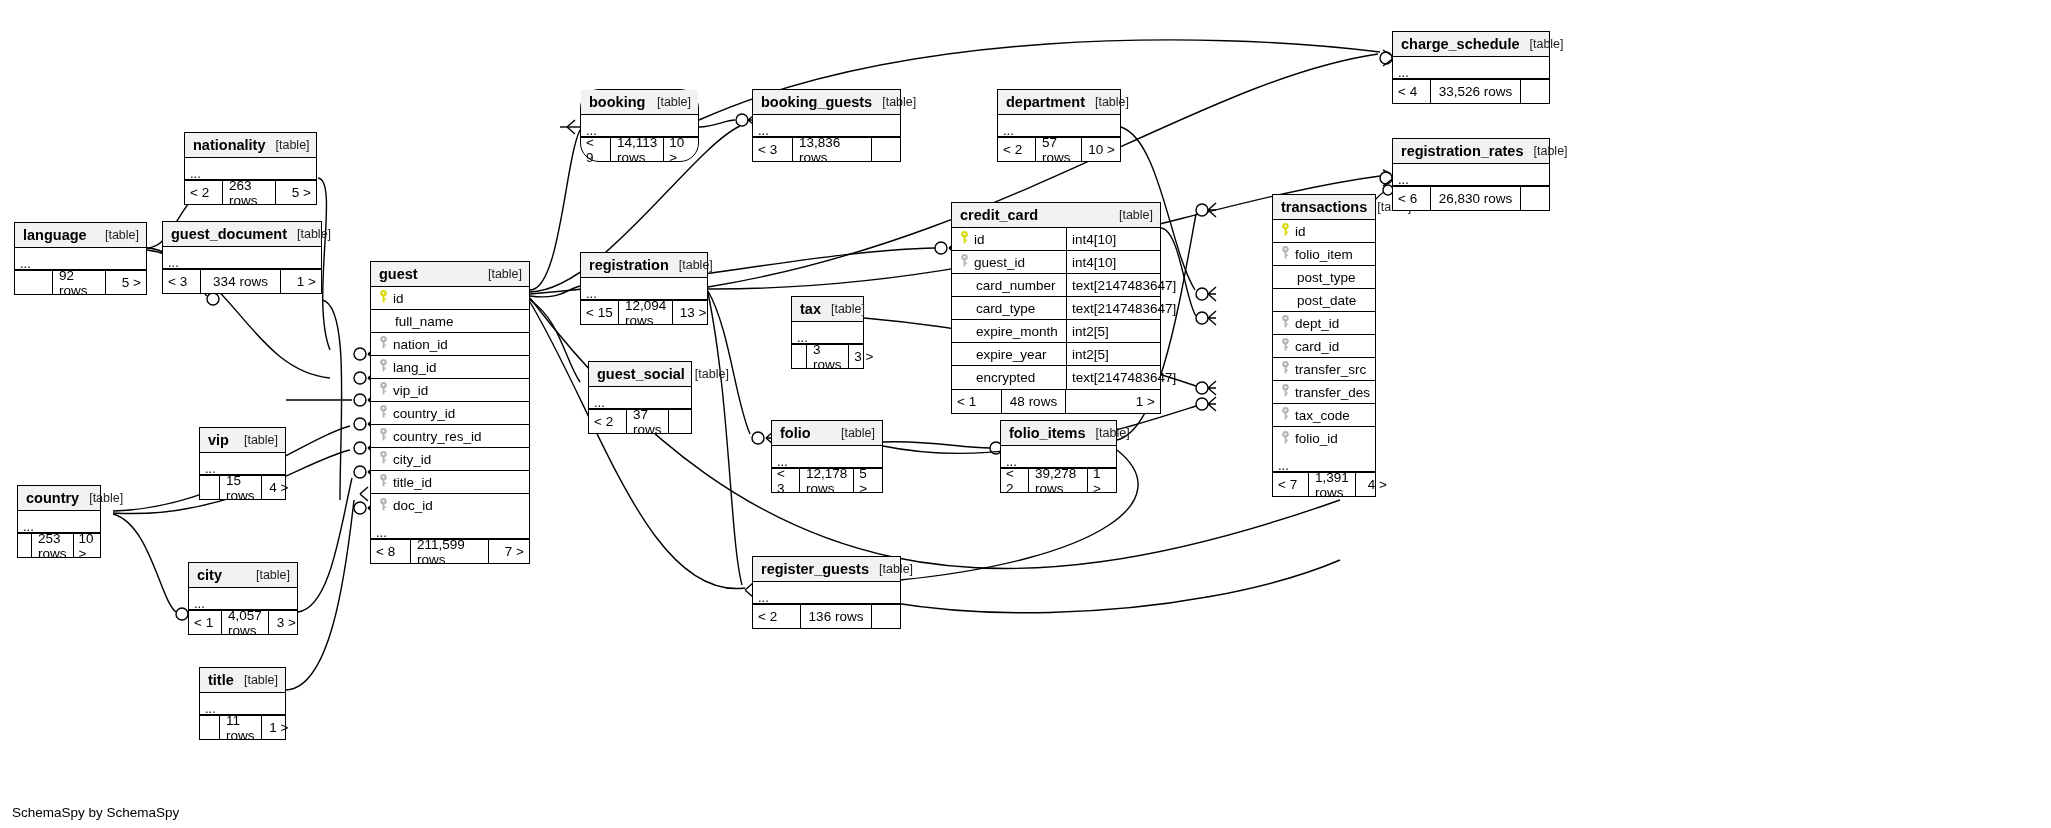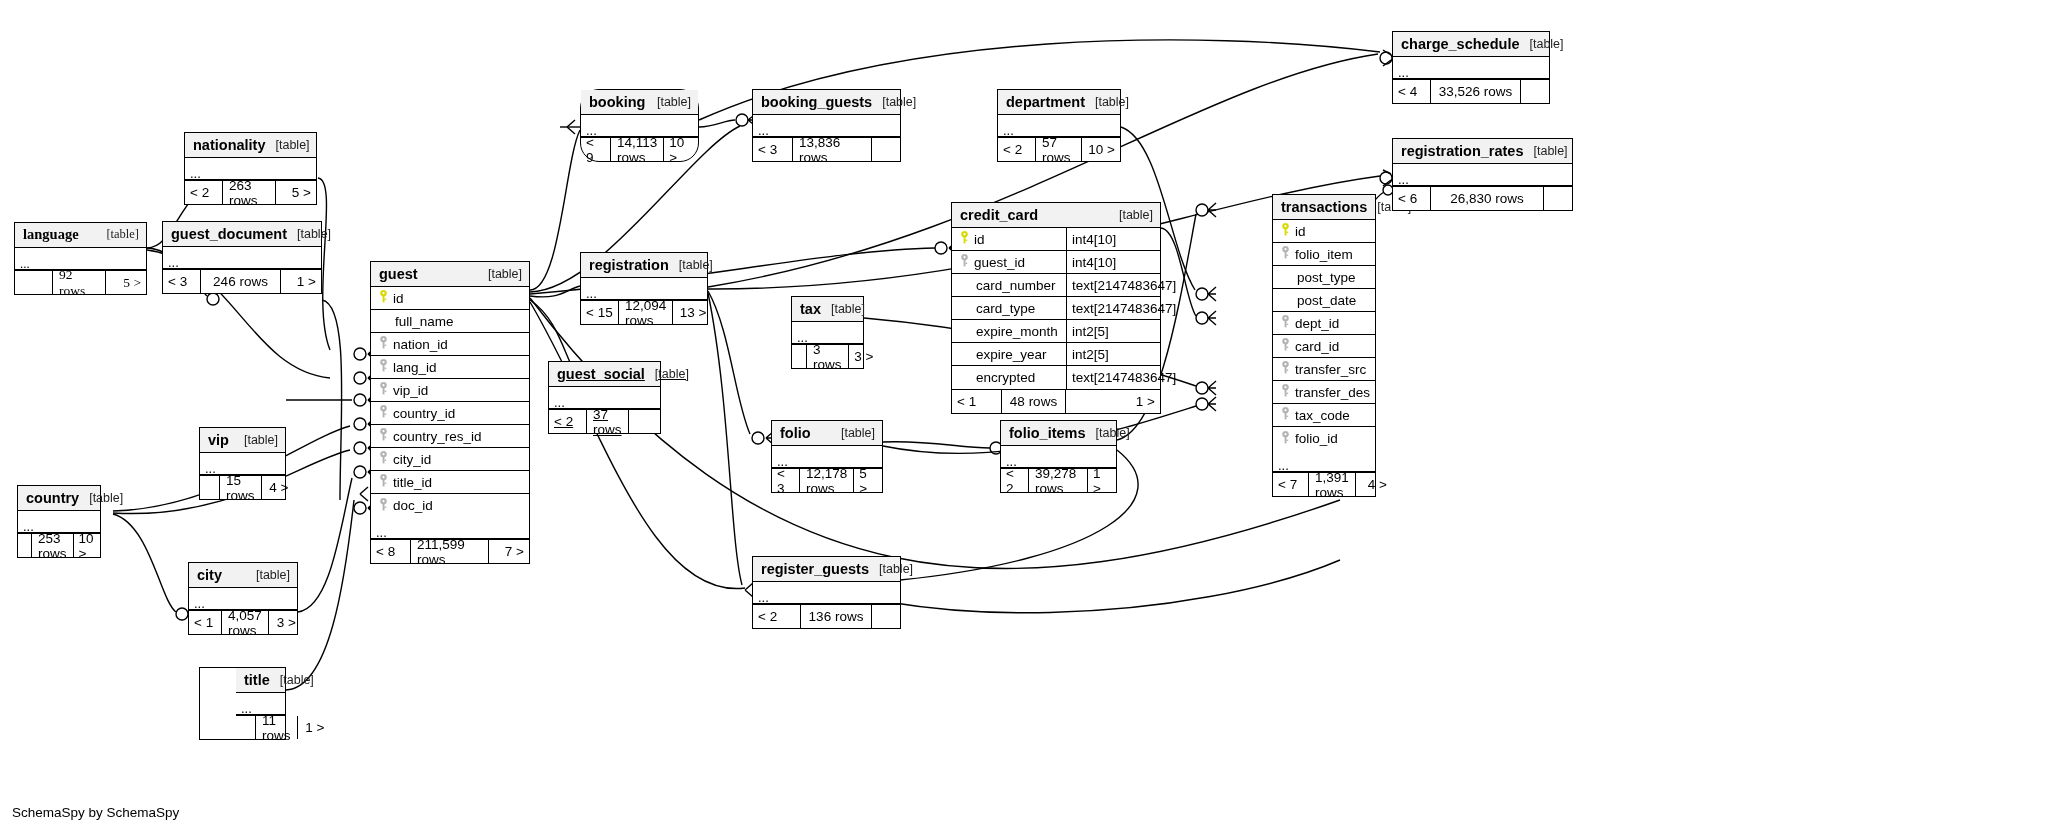--- a/index.html
+++ b/index.html
@@ -248,21 +248,21 @@
       <path d="M1340,228 C 1360,228 1370,200 1384,192"></path>
       <circle cx="1388" cy="190" r="5" fill="#fff" stroke="#000" stroke-width="1.4"></circle>
 
       <path d="M1340,560 C 1200,620 900,640 760,560"></path>
       <path d="M1117,450 C 1180,500 1100,560 900,580"></path>
       <path d="M530,298 C 760,600 1000,620 1340,500"></path>
     </g>
   </svg>
 
   <div class="caption">SchemaSpy by SchemaSpy</div>
-<div class="tbl" style="left: 14px; top: 222px; width: 133px; font-family: Liberation Serif, serif;">
+<div class="tbl" style="left: 14px; top: 222px; width: 133px;">
       <div class="hdr">
         <span class="tname">language</span>
         <span class="ttag">[table]</span>
       </div>
       <div class="rows"></div>
       <div class="ellipsis-row">...</div>
       <div class="foot">
         <div class="fl" style="width: 38px; min-width: 38px;"></div>
         <div class="fc">92 rows</div>
         <div class="fr" style="width: 40px; min-width: 40px;">5 &gt;</div>
@@ -283,21 +283,21 @@
     </div>
     <div class="tbl" style="left: 162px; top: 221px; width: 160px;">
       <div class="hdr">
         <span class="tname">guest_document</span>
         <span class="ttag">[table]</span>
       </div>
       <div class="rows"></div>
       <div class="ellipsis-row">...</div>
       <div class="foot">
         <div class="fl" style="width: 38px; min-width: 38px;">&lt; 3</div>
-        <div class="fc">246 rows</div>
+        <div class="fc">334 rows</div>
         <div class="fr" style="width: 40px; min-width: 40px;">1 &gt;</div>
       </div>
     </div>
     <div class="tbl" style="left: 199px; top: 381px; width: 87px; margin-top: 46px;">
       <div class="hdr">
         <span class="tname">vip</span>
         <span class="ttag">[table]</span>
       </div>
       <div class="rows"></div>
       <div class="ellipsis-row">...</div>
@@ -326,21 +326,21 @@
         <span class="ttag">[table]</span>
       </div>
       <div class="rows"></div>
       <div class="ellipsis-row">...</div>
       <div class="foot">
         <div class="fl" style="width: 33px; min-width: 33px;">&lt; 1</div>
         <div class="fc">4,057 rows</div>
         <div class="fr" style="width: 32px; min-width: 32px;">3 &gt;</div>
       </div>
     </div>
-    <div class="tbl" style="left: 199px; top: 667px; width: 87px; padding-left: 36px;">
+    <div class="tbl" style="left: 199px; top: 667px; width: 87px;">
       <div class="hdr">
         <span class="tname">title</span>
         <span class="ttag">[table]</span>
       </div>
       <div class="rows"></div>
       <div class="ellipsis-row">...</div>
       <div class="foot">
         <div class="fl" style="width: 20px; min-width: 20px;"></div>
         <div class="fc">11 rows</div>
         <div class="fr" style="width: 32px; min-width: 32px;">1 &gt;</div>
@@ -476,21 +476,21 @@
         <span class="ttag">[table]</span>
       </div>
       <div class="rows"></div>
       <div class="ellipsis-row">...</div>
       <div class="foot">
         <div class="fl" style="width: 38px; min-width: 38px;">&lt; 15</div>
         <div class="fc">12,094 rows</div>
         <div class="fr" style="width: 38px; min-width: 38px;">13 &gt;</div>
       </div>
     </div>
-    <div class="tbl" style="left: 548px; top: 361px; width: 113px; text-decoration: underline;">
+    <div class="tbl" style="left: 588px; top: 361px; width: 104px;">
       <div class="hdr">
         <span class="tname">guest_social</span>
         <span class="ttag">[table]</span>
       </div>
       <div class="rows"></div>
       <div class="ellipsis-row">...</div>
       <div class="foot">
         <div class="fl" style="width: 38px; min-width: 38px;">&lt; 2</div>
         <div class="fc">37 rows</div>
         <div class="fr" style="width: 32px; min-width: 32px;"></div>
@@ -712,21 +712,21 @@
         <span class="ttag">[table]</span>
       </div>
       <div class="rows"></div>
       <div class="ellipsis-row">...</div>
       <div class="foot">
         <div class="fl" style="width: 38px; min-width: 38px;">&lt; 4</div>
         <div class="fc">33,526 rows</div>
         <div class="fr" style="width: 28px; min-width: 28px;"></div>
       </div>
     </div>
-    <div class="tbl" style="left: 1392px; top: 138px; width: 181px;">
+    <div class="tbl" style="left: 1392px; top: 138px; width: 158px;">
       <div class="hdr">
         <span class="tname">registration_rates</span>
         <span class="ttag">[table]</span>
       </div>
       <div class="rows"></div>
       <div class="ellipsis-row">...</div>
       <div class="foot">
         <div class="fl" style="width: 38px; min-width: 38px;">&lt; 6</div>
         <div class="fc">26,830 rows</div>
         <div class="fr" style="width: 28px; min-width: 28px;"></div>

